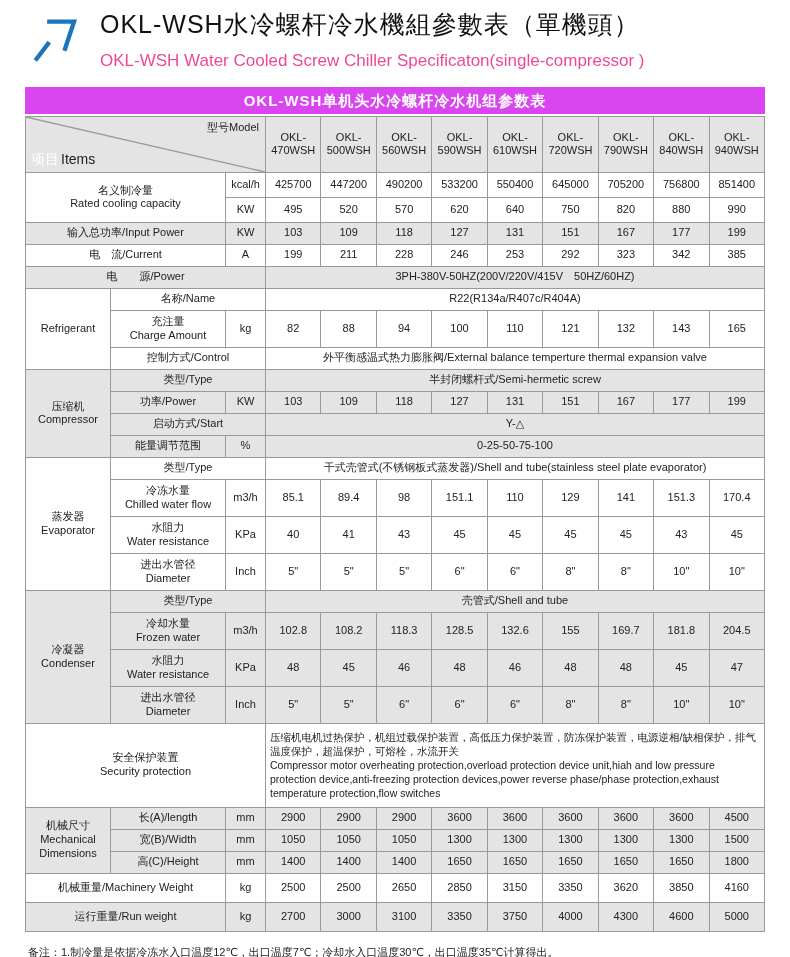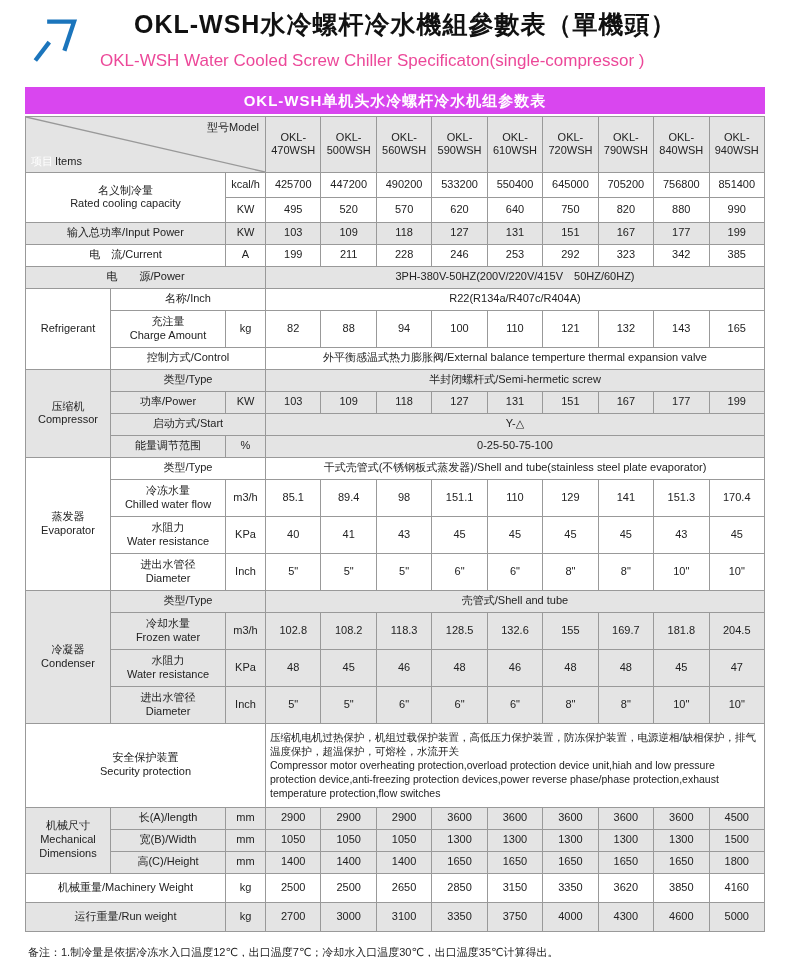--- a/index.html
+++ b/index.html
@@ -2,36 +2,36 @@
 <html><head>
 <meta charset="utf-8">
 <style>
   html,body{margin:0;padding:0;background:#fff;}
   .page{position:relative;width:790px;height:957px;background:#fff;overflow:hidden;
         font-family:"Liberation Sans","DejaVu Sans",sans-serif;color:#222;}
   
   .hdr{display:flex;align-items:flex-start;padding:10px 0 0 30px;}
   .logo{width:58px;height:56px;flex:0 0 58px;margin-top:2px;}
   .titles{margin-left:12px;}
-  .t-zh{font-size:25px;font-weight:bold;color:#111;letter-spacing:1px;line-height:1.15;margin-left:34px;}
+  .t-zh{font-size:25px;font-weight:normal;color:#111;letter-spacing:1px;line-height:1.15;}
   .t-en{font-size:17px;color:#ec4899;margin-top:12px;}
   .banner{margin:16px 25px 2px 25px;height:27px;line-height:27px;text-align:center;
           color:#fff;font-size:15px;font-weight:bold;letter-spacing:1px;}
   
   table{border-collapse:collapse;table-layout:fixed;width:740px;margin-left:25px;
         font-size:11px;color:#222;}
   td{border:1px solid #999;text-align:center;vertical-align:middle;padding:1px 2px;
      line-height:1.25;white-space:pre-line;overflow:hidden;}
   tr.g td{background:#e4e4e4;}
   .r40{height:40px;}.r25{height:25px;margin-top:44px;}.r22{height:22px;}.r37{height:37px;}
   .r58{height:58px;}.r23{height:29px;}
   td.sec{text-align:left;font-size:10.5px;line-height:1.35;padding:6px 4px;}
   td.corner{position:relative;padding:0;}
   .diag{position:absolute;left:0;top:0;width:100%;height:100%;}
-  .c-items{position:absolute;left:5px;bottom:3px;font-size:11px;}
+  .c-items{position:absolute;left:5px;bottom:3px;font-size:14px;}
   .c-zh{color:#fff;margin-right:2px;}
   .c-model{position:absolute;right:6px;top:4px;font-size:11px;}
   
   .notes{margin:12px 10px 0 28px;font-size:11px;line-height:1.5;color:#222;}
   .n2{margin-left:30px;}
   .n3,.n4,.n5{margin-left:38px;}
 </style>
 </head>
 <body>
 
@@ -150,21 +150,21 @@
           <td>385</td>
         </tr>
 
       <tr class="g r22">
         <td colspan="3">电　　源/Power</td>
         <td colspan="9">3PH-380V-50HZ(200V/220V/415V　50HZ/60HZ)</td>
       </tr>
 
       <tr class="r22">
         <td rowspan="3">Refrigerant</td>
-        <td colspan="2">名称/Inch</td>
+        <td colspan="2">名称/Name</td>
         <td colspan="9">R22(R134a/R407c/R404A)</td>
       </tr>
       <tr class="r37">
         <td>充注量
 Charge Amount</td>
         <td>kg</td>
       <td>82</td>
           <td>88</td>
           <td>94</td>
           <td>100</td>

